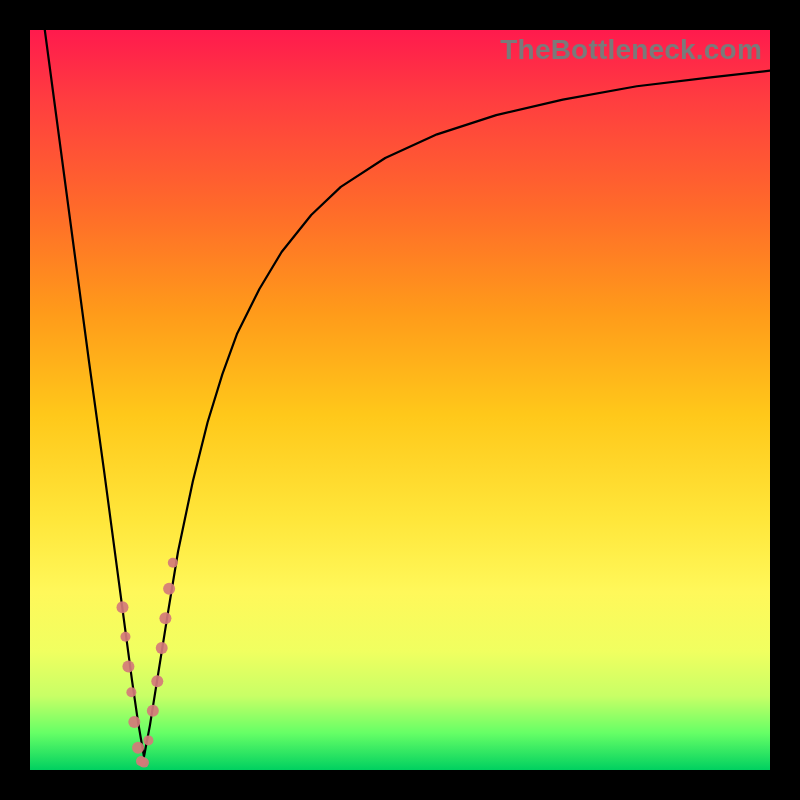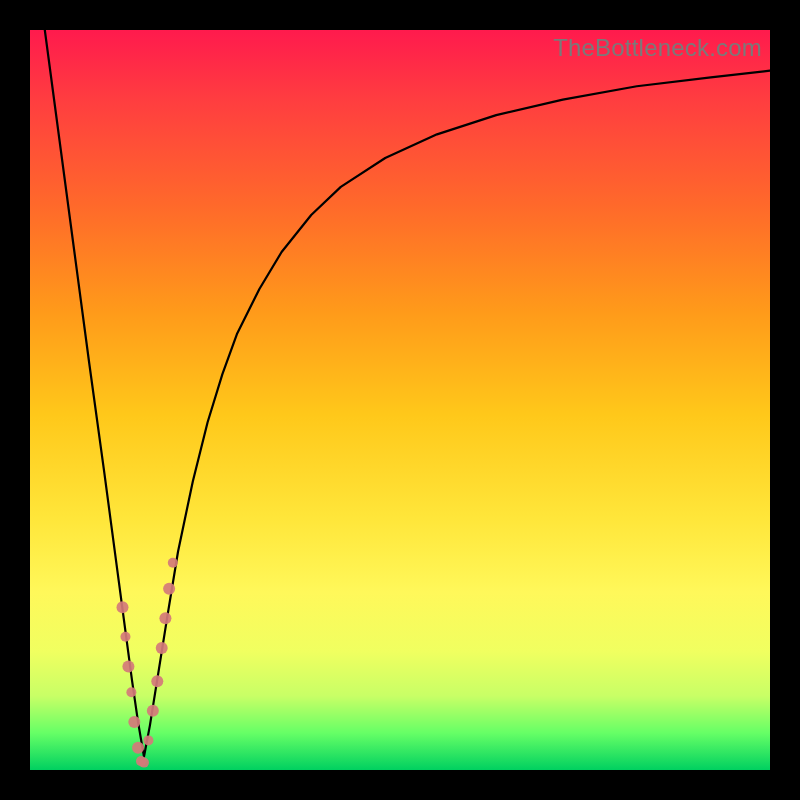--- a/index.html
+++ b/index.html
@@ -36,22 +36,22 @@
       #c8ff66 90%,
       #66ff66 95%,
       #00d060 100%
     );
   }
   .attribution {
     position: absolute;
     top: 4px;
     right: 8px;
     color: #7a7a7a;
-    font-size: 24px;
-    font-weight: 400;
+    font-size: 28px;
+    font-weight: 700;
     letter-spacing: 0.2px;
     user-select: none;
   }
   svg.overlay {
     position: absolute;
     left: 0;
     top: 0;
     width: 740px;
     height: 740px;
     overflow: visible;

